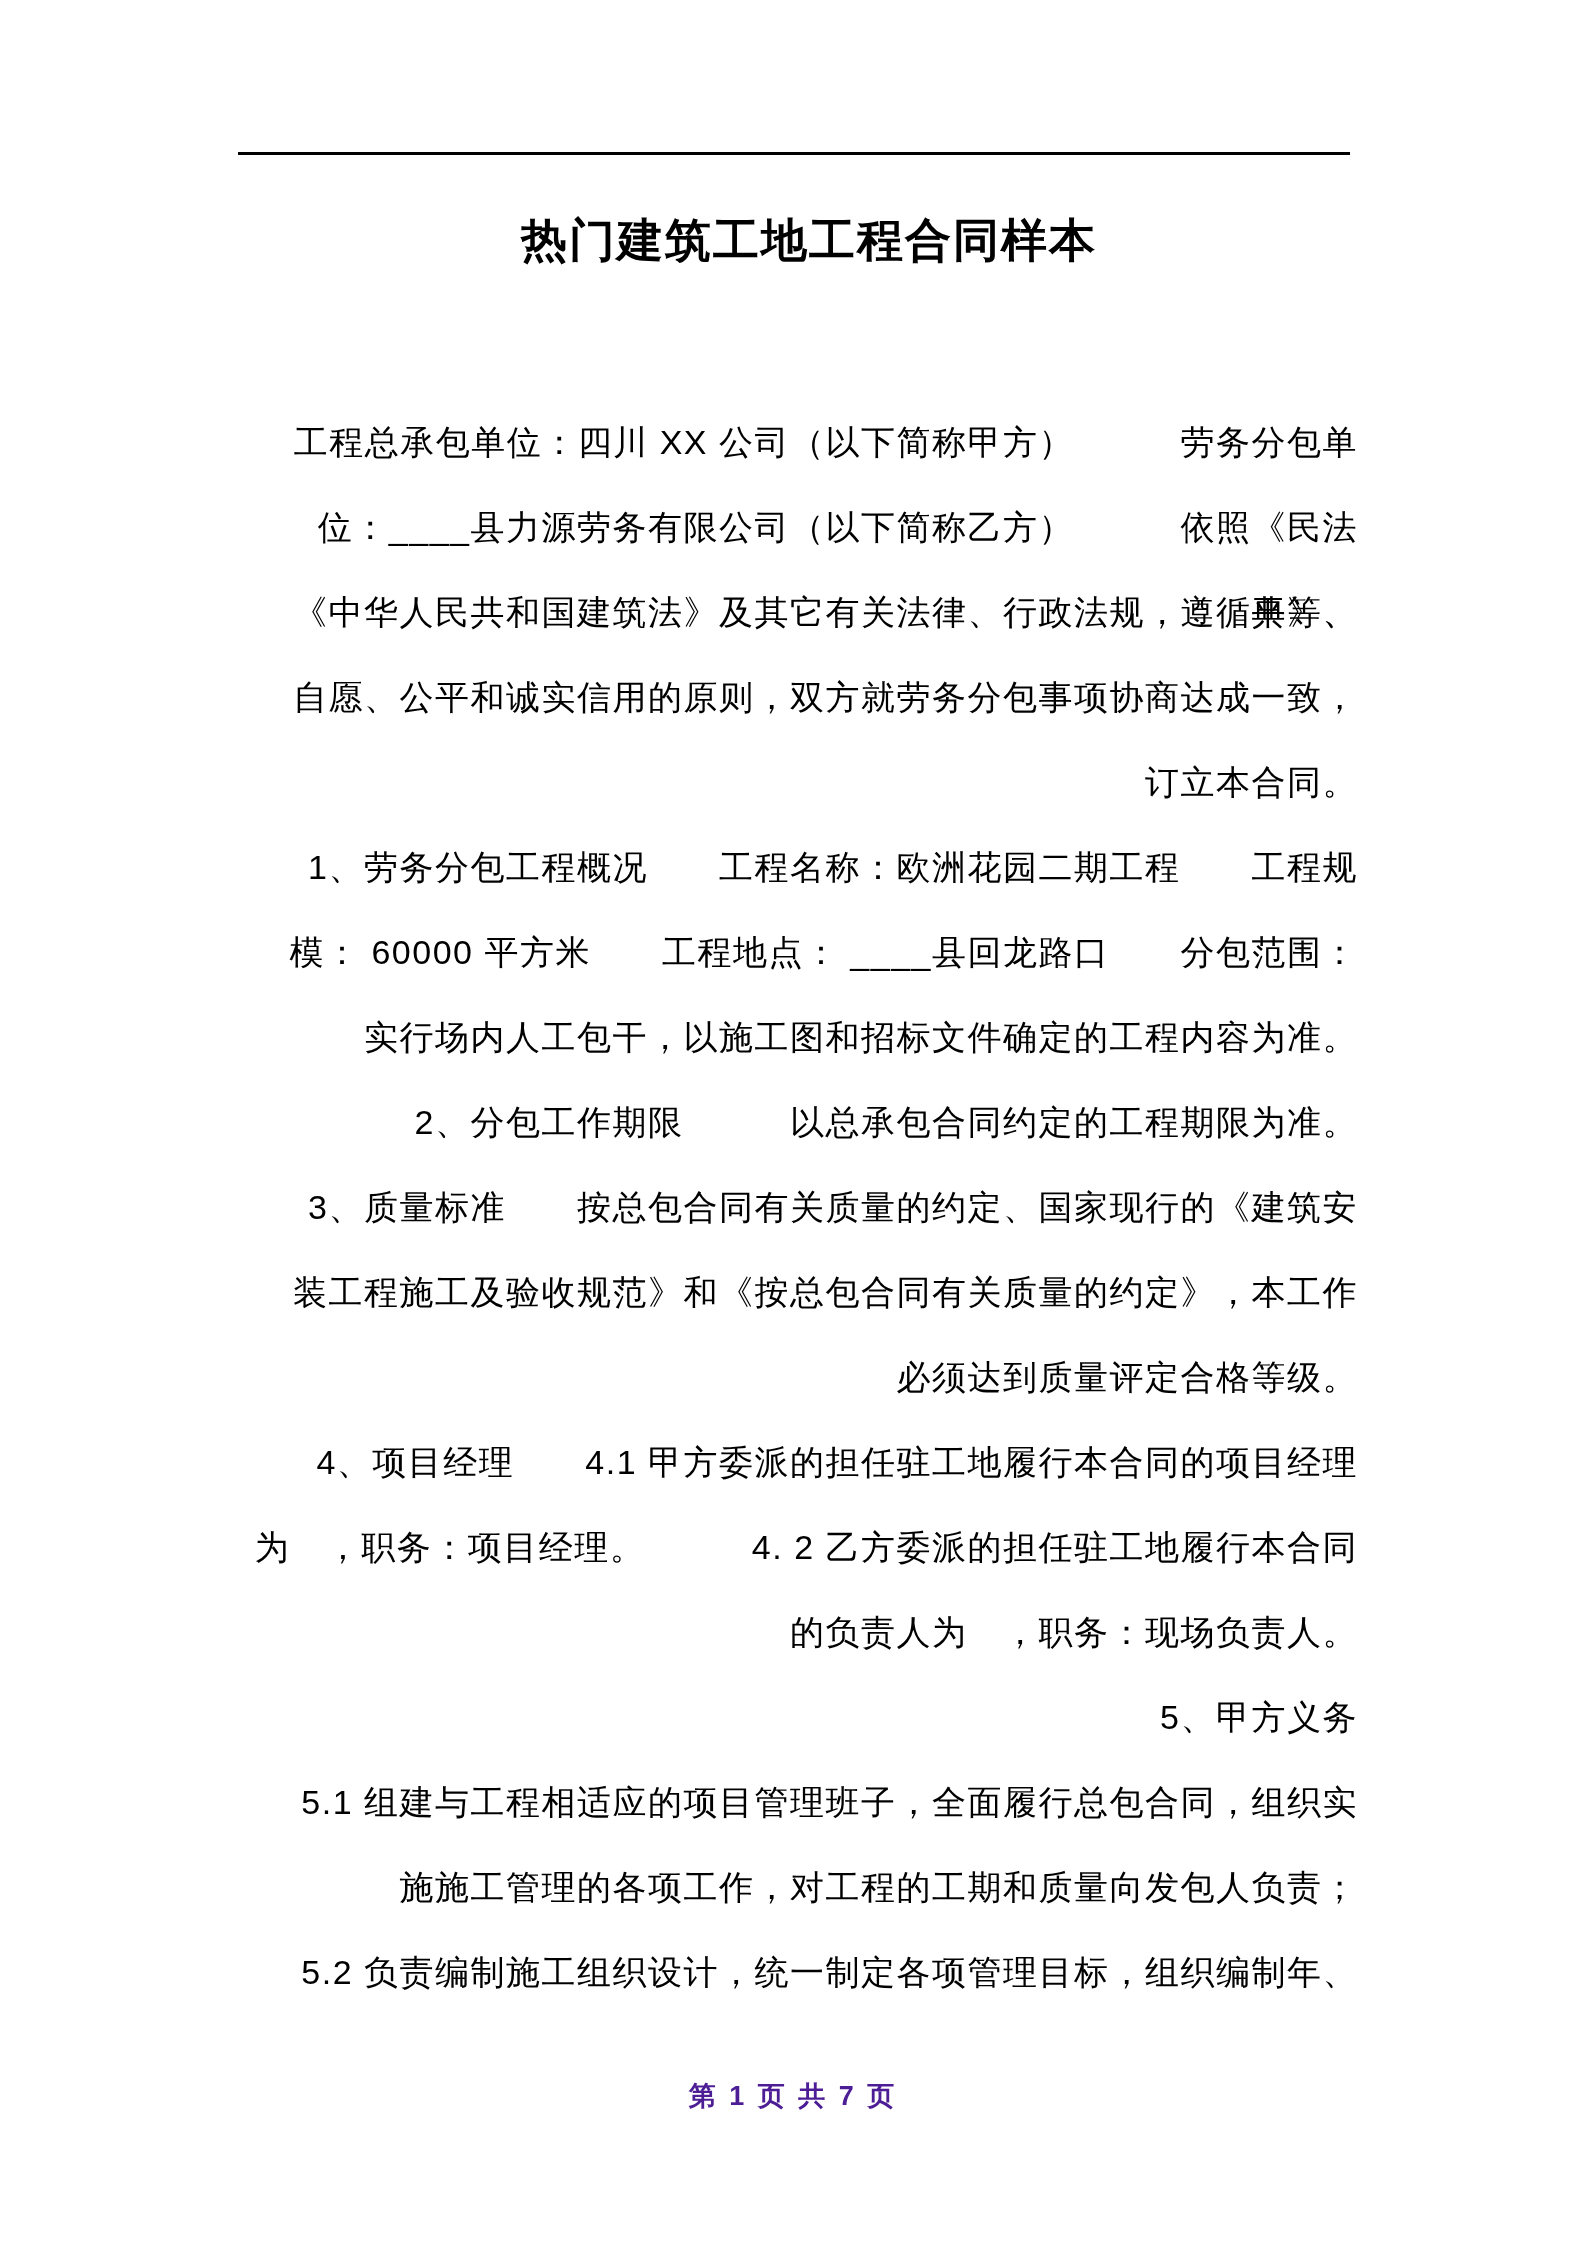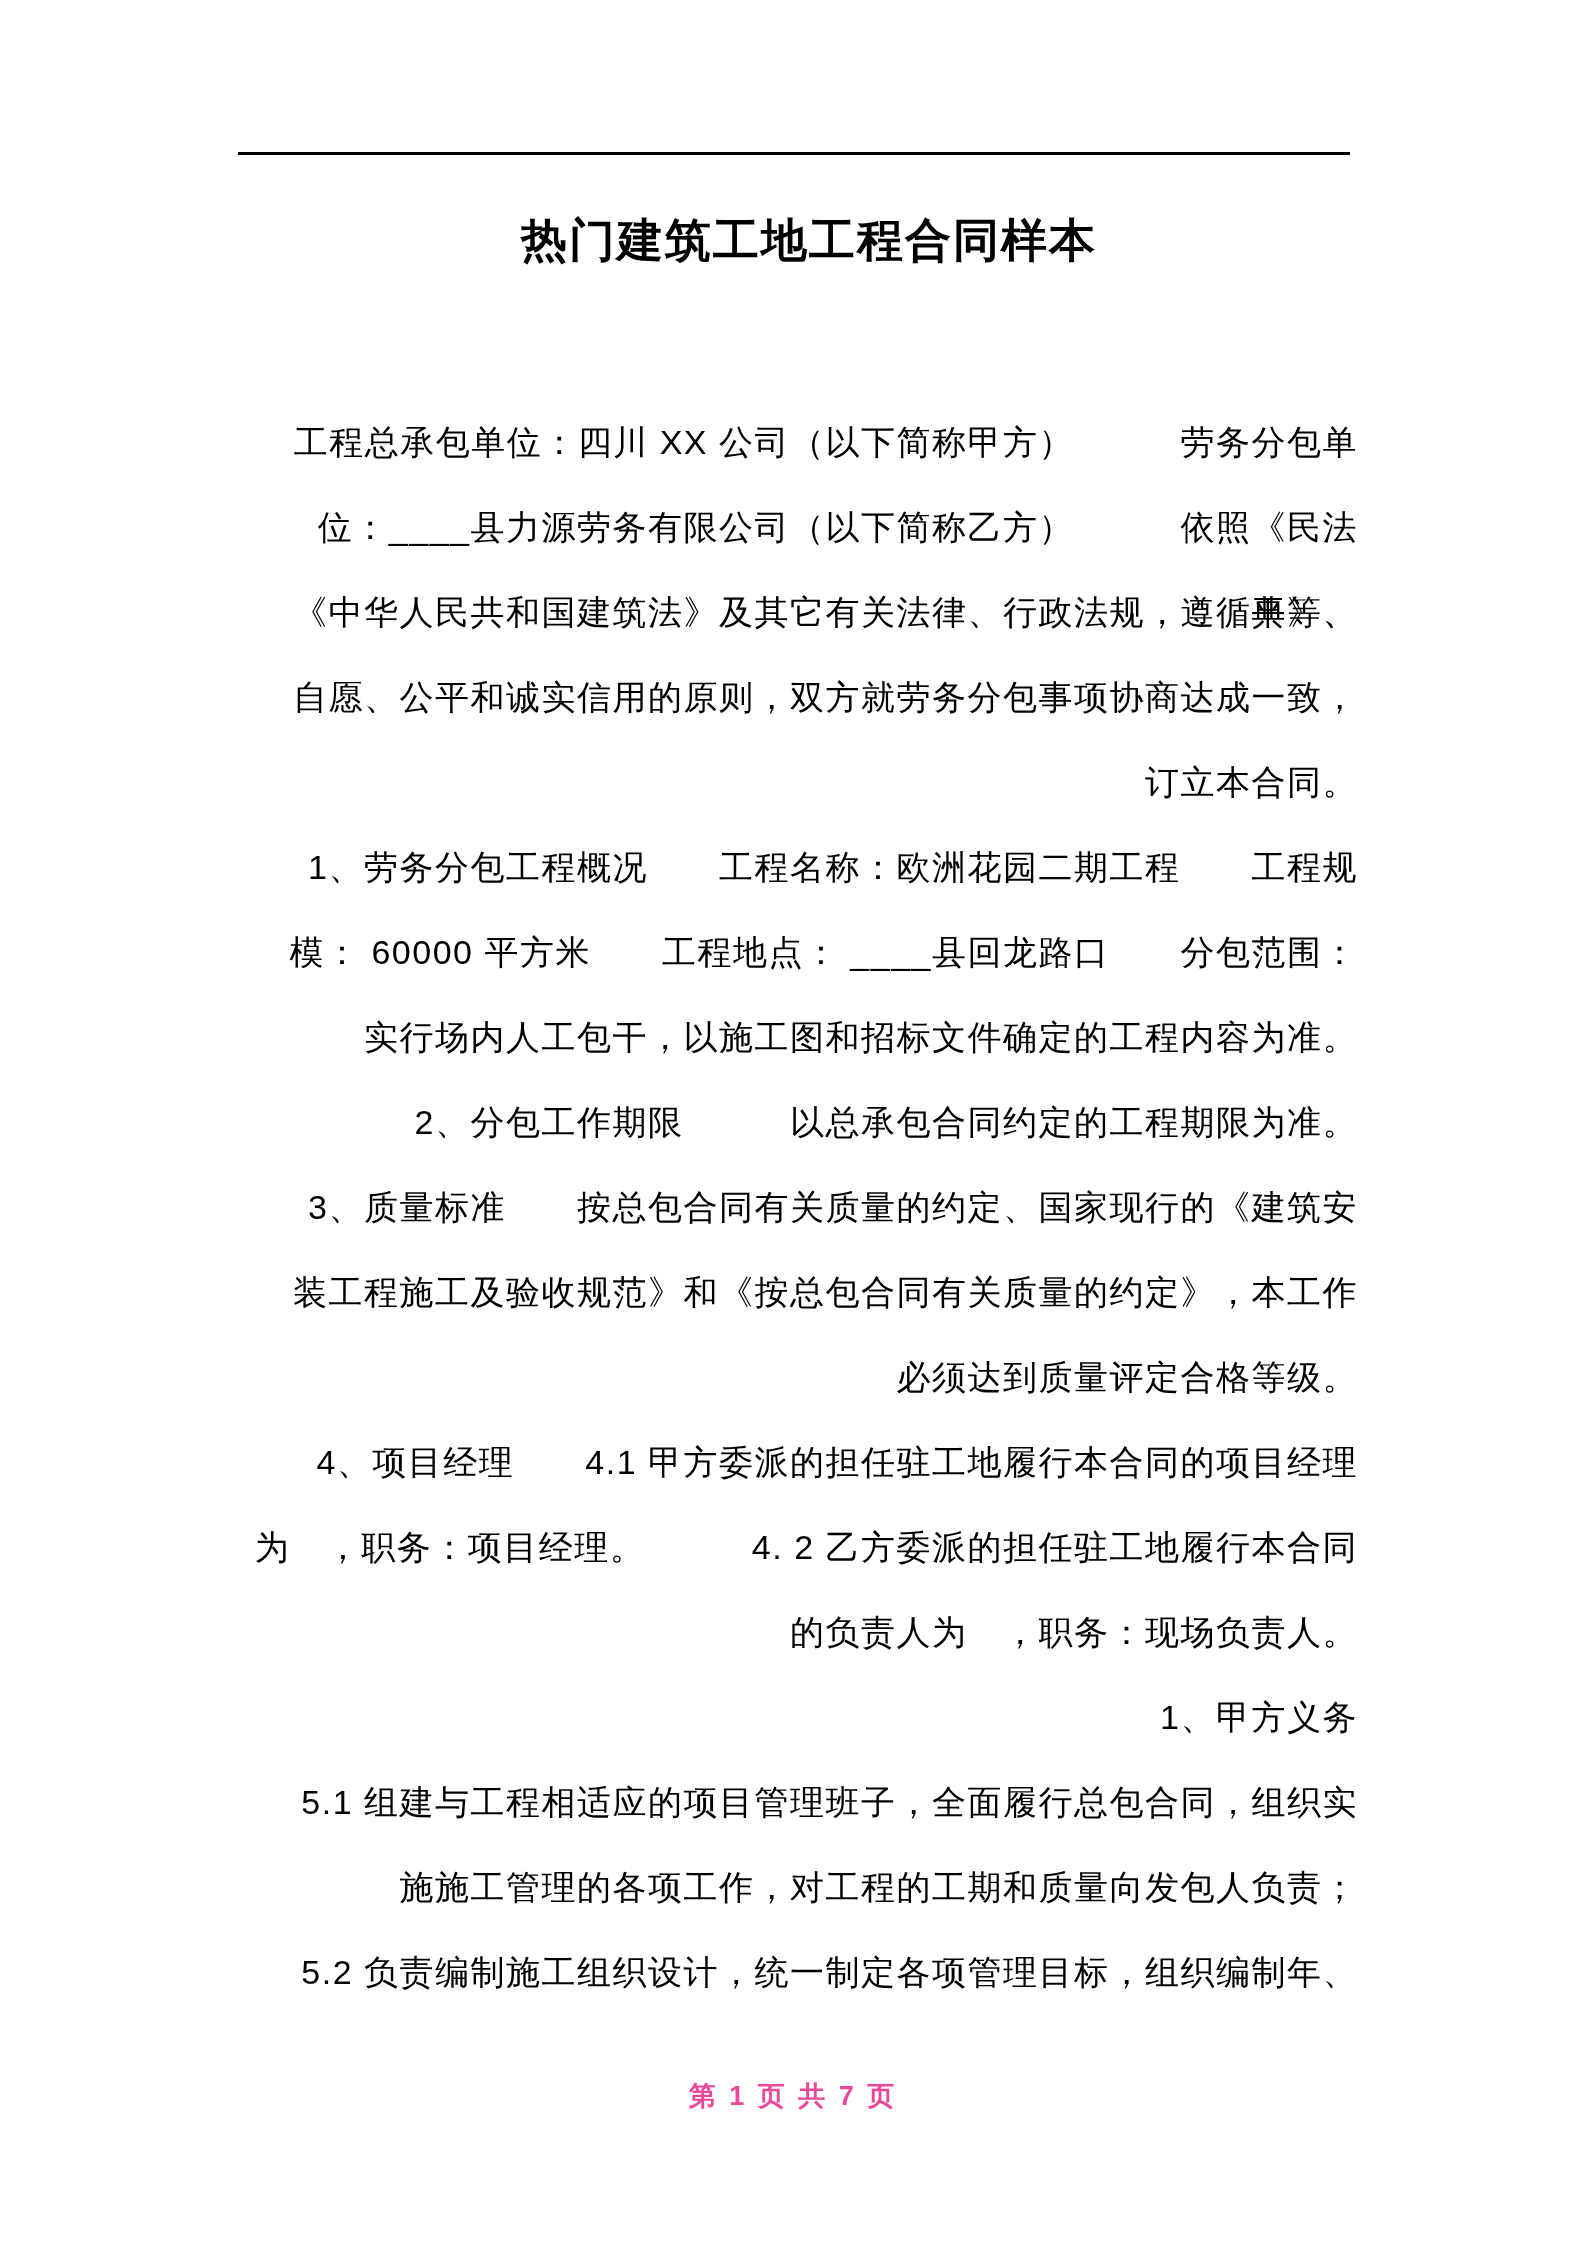--- a/index.html
+++ b/index.html
@@ -54,21 +54,21 @@
   }
   .footer {
     position: absolute;
     top: 2078px;
     left: 0;
     width: 100%;
     text-align: center;
     font-size: 27px;
     font-weight: 700;
     letter-spacing: 3px;
-    color: #ec4899;
+    color: #4c1d95;
   }
 </style>
 </head>
 <body>
 
 <div class="page">
   <div class="header-rule"></div>
   <div class="doc-title">热门建筑工地工程合同样本</div>
   <div class="body-lines">
       <div class="line">工程总承包单位：四川 XX 公司（以下简称甲方）　　　劳务分包单</div>
@@ -79,19 +79,19 @@
       <div class="line">1、劳务分包工程概况　　工程名称：欧洲花园二期工程　　工程规</div>
       <div class="line">模： 60000 平方米　　工程地点： ____县回龙路口　　分包范围：</div>
       <div class="line">实行场内人工包干，以施工图和招标文件确定的工程内容为准。</div>
       <div class="line">2、分包工作期限　　　以总承包合同约定的工程期限为准。</div>
       <div class="line">3、质量标准　　按总包合同有关质量的约定、国家现行的《建筑安</div>
       <div class="line">装工程施工及验收规范》和《按总包合同有关质量的约定》，本工作</div>
       <div class="line">必须达到质量评定合格等级。</div>
       <div class="line">4、项目经理　　4.1 甲方委派的担任驻工地履行本合同的项目经理</div>
       <div class="line">为　，职务：项目经理。　　　4. 2 乙方委派的担任驻工地履行本合同</div>
       <div class="line">的负责人为　，职务：现场负责人。</div>
-      <div class="line">1、甲方义务</div>
+      <div class="line">5、甲方义务</div>
       <div class="line">5.1 组建与工程相适应的项目管理班子，全面履行总包合同，组织实</div>
       <div class="line">施施工管理的各项工作，对工程的工期和质量向发包人负责；</div>
       <div class="line">5.2 负责编制施工组织设计，统一制定各项管理目标，组织编制年、</div>
     </div>
   <div class="footer">第 1 页 共 7 页</div>
 </div>
 
 </body></html>

